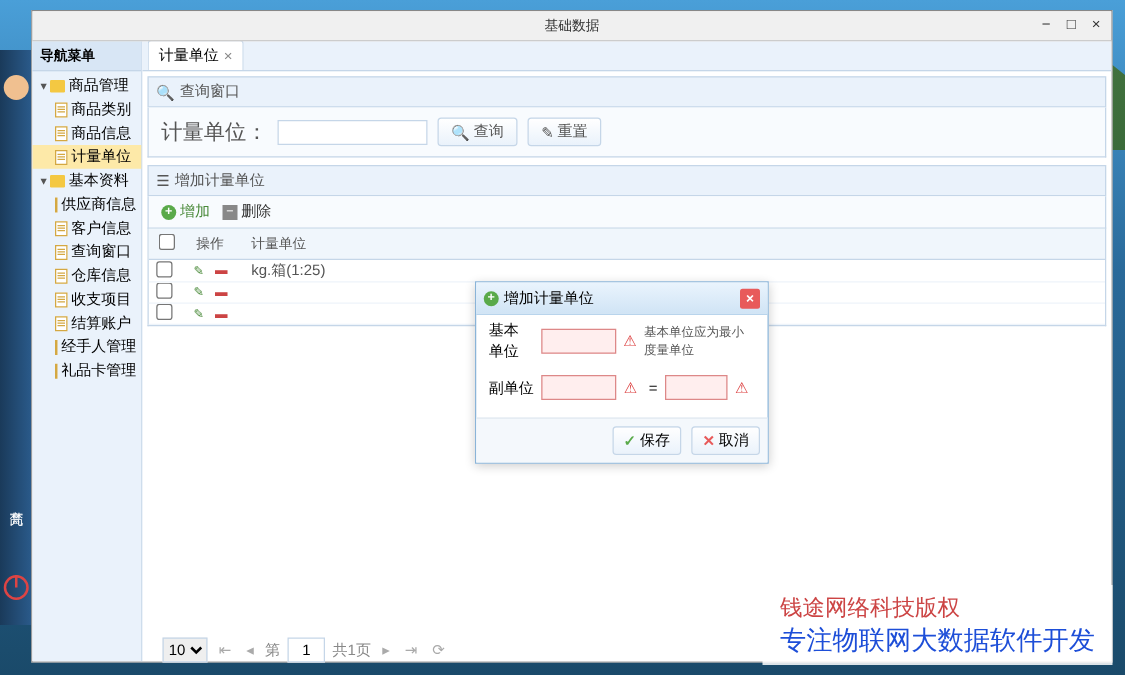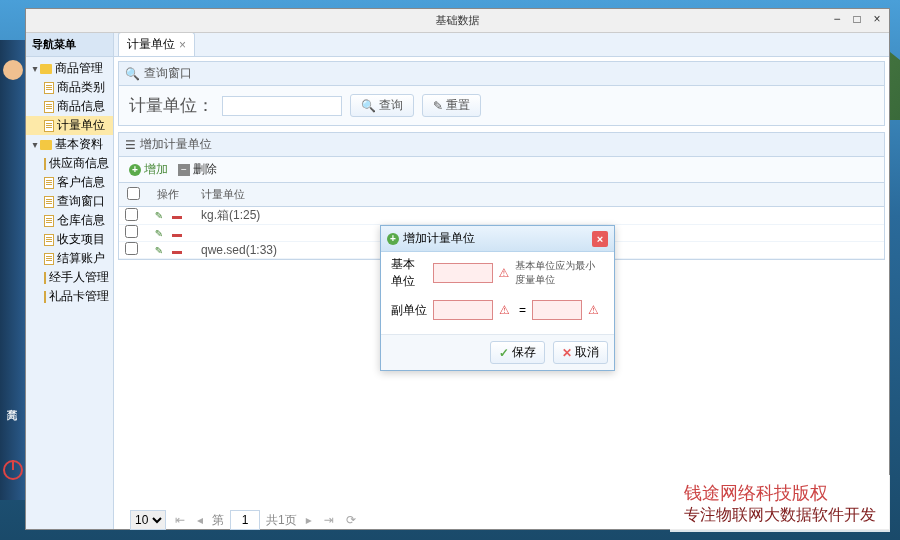--- a/index.html
+++ b/index.html
@@ -65,21 +65,21 @@
 .dlg-btn { display: flex; align-items: center; gap: 3px; padding: 2px 8px; border: 1px solid #c5d6e8; background: linear-gradient(#fff, #eaf2fb); border-radius: 3px; cursor: pointer; font-size: 11px; }
 .check-ic { color: #5aaa4a; font-weight: bold; }
 .cancel-ic { color: #e85a5a; font-weight: bold; }
 .left-bar { position: absolute; left: 0; top: 40px; width: 25px; height: 460px; background: linear-gradient(90deg, #1a3a5a, #2a5a8a); }
 .avatar { width: 20px; height: 20px; background: #f0c090; border-radius: 50%; margin: 20px auto; }
 .power-btn { width: 20px; height: 20px; border: 2px solid #d44; border-radius: 50%; margin: 380px auto 0; position: relative; }
 .power-btn::before { content: ""; position: absolute; top: -2px; left: 7px; width: 2px; height: 10px; background: #d44; }
 .left-label { position: absolute; left: 4px; top: 400px; color: #fff; font-size: 11px; writing-mode: vertical-rl; }
 .watermark { position: absolute; bottom: 8px; right: 10px; background: rgba(255,255,255,0.85); padding: 6px 14px; text-align: left; }
 .watermark div:first-child { color: #c44; font-size: 18px; }
-.watermark div:last-child { color: #7f1d1d; font-size: 16px; }
+.watermark div:last-child { color: #1d4ed8; font-size: 21px; }
 </style>
 </head>
 <body>
 
 <div class="bg-mountain"></div>
 <div class="left-bar">
   <div class="avatar"></div>
   <div class="power-btn"></div>
 </div>
 <div class="left-label">梵高</div>
@@ -212,21 +212,20 @@
                   <span class="op-icon edit-ic">✎</span>
                   <span class="op-icon del-ic">▬</span>
                 </div>
             </div>
             <div class="grid-row">
               <div class="col-check"><input type="checkbox" style=""></div>
               <div class="col-ops">
                   <span class="op-icon edit-ic">✎</span>
                   <span class="op-icon del-ic">▬</span>
                 </div>
-              <div class="col-unit">qwe.sed(1:33)</div>
             </div>
           </div>
         </div>
       </div>
     </div>
   </div>
 </div>
 
 <div class="pager">
   <select><option>10</option></select>

